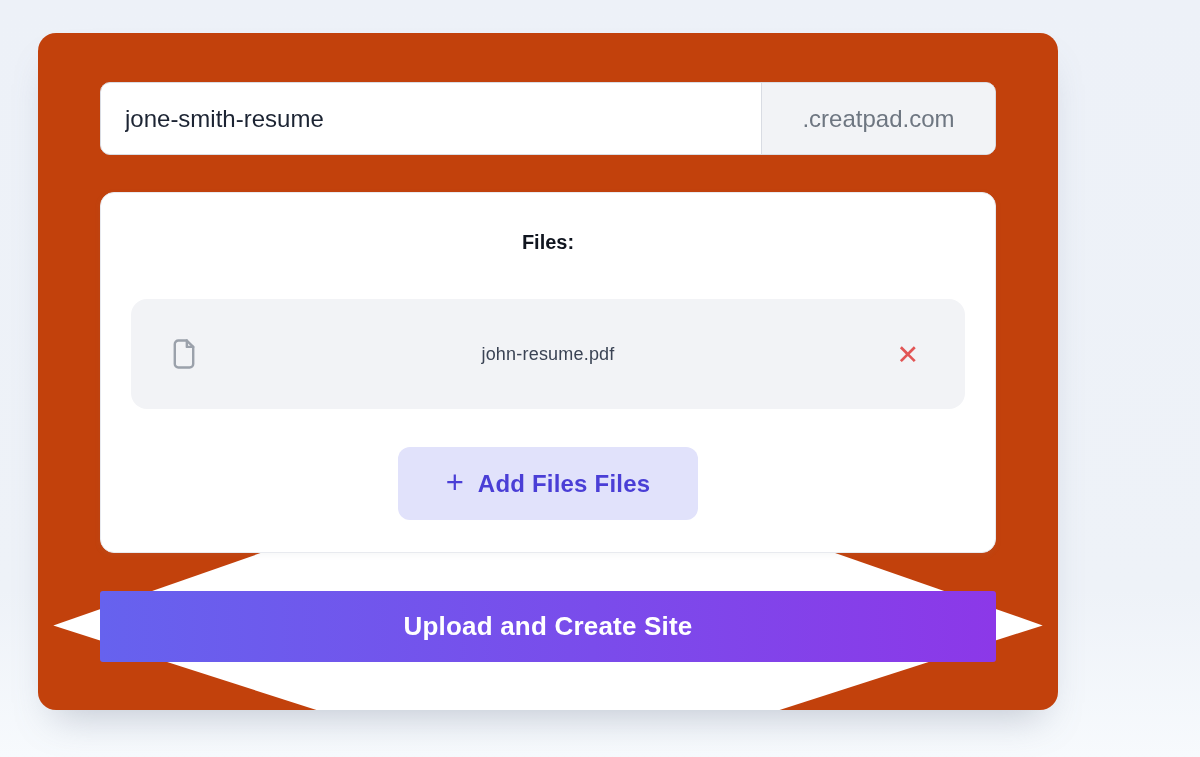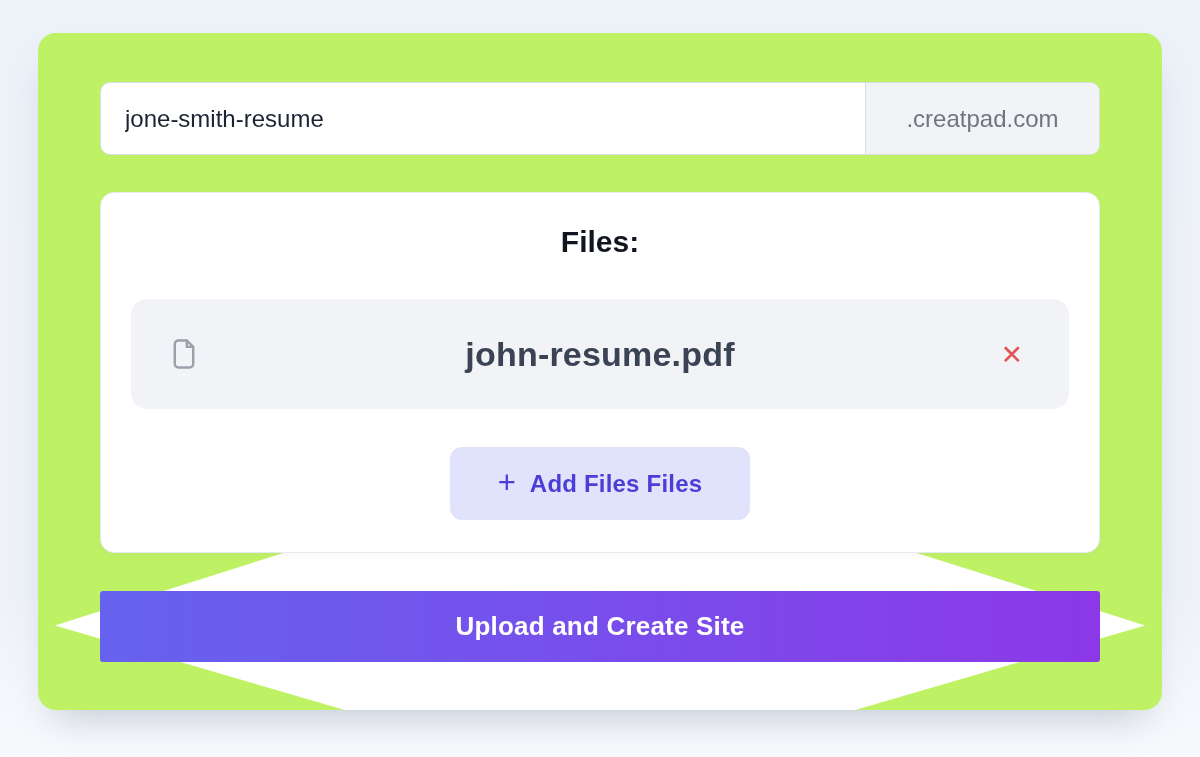--- a/index.html
+++ b/index.html
@@ -5,22 +5,22 @@
   * { margin: 0; padding: 0; box-sizing: border-box; }
   html, body { width: 1200px; height: 757px; overflow: hidden; }
   body {
     font-family: "Liberation Sans", "DejaVu Sans", sans-serif;
     background: linear-gradient(180deg, #edf1f8 0%, #eef2f8 78%, #f7fafd 100%);
     position: relative;
   }
   .card {
     position: absolute;
     left: 38px; top: 33px;
-    width: 1124px; height: 677px;
-    background: #bef264;
+    width: 1020px; height: 677px;
+    background: #c2410c;
     border-radius: 18px;
     box-shadow: 0 22px 38px -16px rgba(110, 120, 145, 0.38);
     overflow: hidden;
   }
   
   .card::before {
     content: "";
     position: absolute; inset: 0;
     background: #ffffff;
     clip-path: polygon(50% 62%, 98.5% 87.5%, 50% 111%, 1.5% 87.5%);
@@ -66,21 +66,21 @@
     margin-top: 37px;
     height: 361px;
     background: #ffffff;
     border: 1.5px solid #e8eaef;
     border-radius: 14px;
     box-shadow: 0 2px 6px rgba(140, 148, 165, 0.08);
     padding: 28px 30px 0 30px;
     text-align: center;
   }
   .files-heading {
-    font-size: 30px;
+    font-size: 20px;
     font-weight: 700;
     color: #10151f;
     line-height: 42px;
   }
   .file-row {
     position: relative;
     margin-top: 36px;
     height: 110px;
     background: #f2f3f6;
     border-radius: 16px;
@@ -89,22 +89,22 @@
     justify-content: center;
   }
   .file-icon {
     position: absolute;
     left: 36px; top: 50%;
     transform: translateY(-50%);
     width: 34px; height: 40px;
     display: inline-flex;
   }
   .file-name {
-    font-size: 34px;
-    font-weight: 700;
+    font-size: 18px;
+    font-weight: 400;
     color: #3a4354;
     letter-spacing: 0.2px;
   }
   .remove-btn {
     position: absolute;
     right: 46px; top: 50%;
     transform: translateY(-50%);
     border: none;
     background: transparent;
     color: #e25555;

